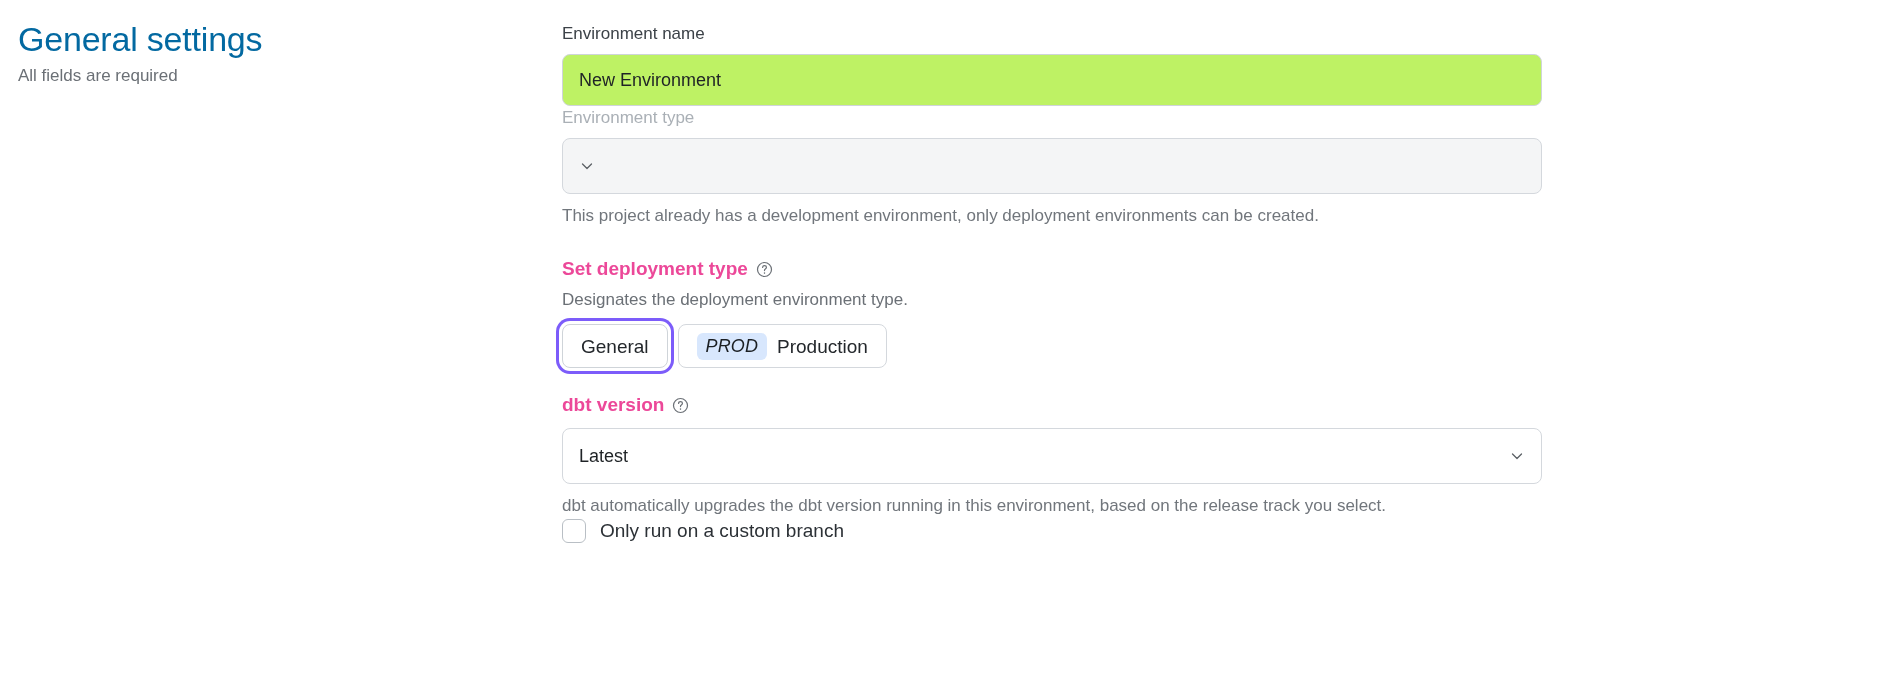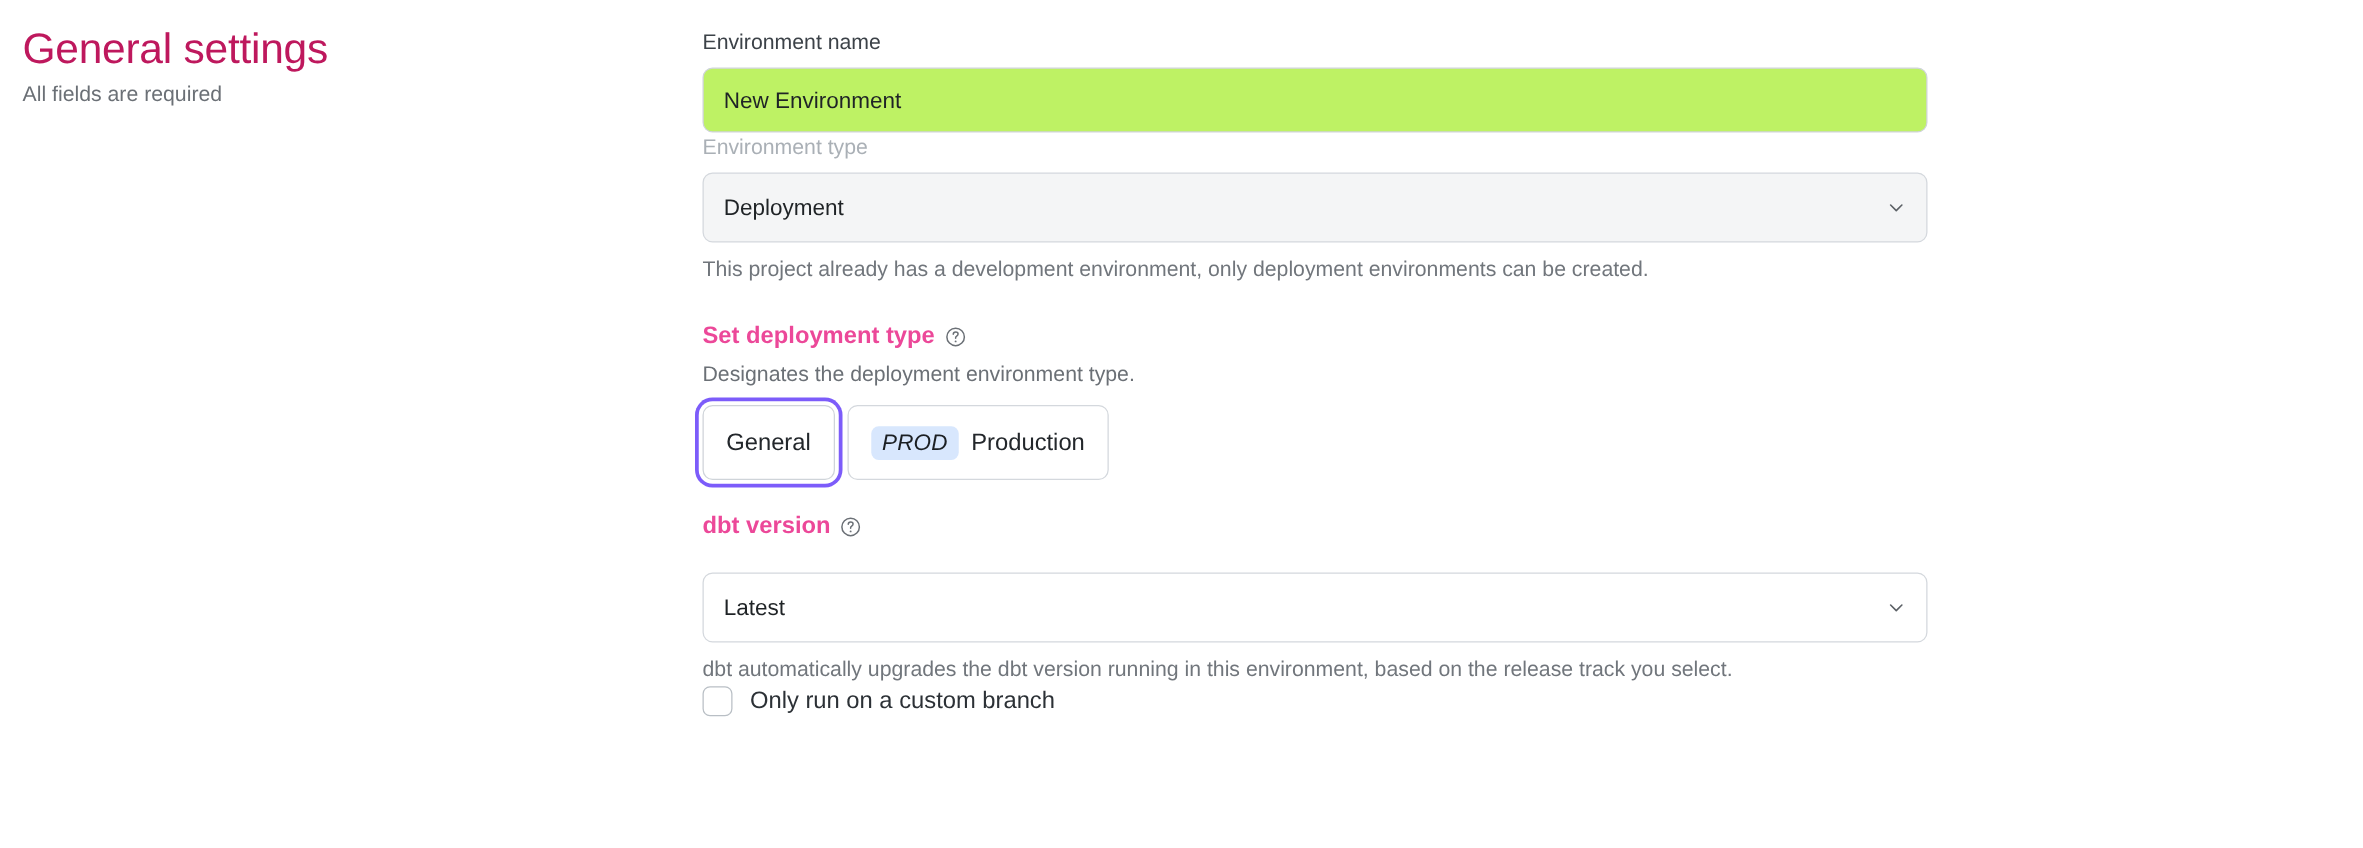--- a/index.html
+++ b/index.html
@@ -27,21 +27,21 @@
   
   .left-col {
     width: 562px;
     flex: 0 0 562px;
     padding: 18px 24px 0 18px;
   }
   .page-title {
     font-size: 34px;
     line-height: 42px;
     font-weight: 400;
-    color: #be185d;
+    color: #0369a1;
     margin: 0 0 4px 0;
     letter-spacing: -0.2px;
   }
   .page-subtitle {
     font-size: 17px;
     line-height: 24px;
     color: #6b7076;
     font-weight: 400;
   }
 
@@ -142,21 +142,21 @@
     display: flex;
     align-items: center;
     gap: 10px;
     margin-top: 12px;
   }
   .type-btn {
     position: relative;
     display: inline-flex;
     align-items: center;
     gap: 10px;
-    height: 60px;
+    height: 44px;
     padding: 0 18px;
     border: 1px solid #d4d8dd;
     border-radius: 8px;
     background: #ffffff;
     font-family: "Liberation Sans", sans-serif;
     font-size: 19px;
     color: #23272b;
     cursor: pointer;
   }
   .type-btn.focused {
@@ -216,21 +216,20 @@
 
     <div class="field-block">
       <div class="field-label">Environment name</div>
       <input class="text-input" type="text" value="New Environment" style="">
     </div>
 
     <div class="field-block" style="">
       <div class="field-label disabled">Environment type</div>
       <div class="select-wrap">
         <div class="select-box muted">
-          <span class="select-value">Deployment</span>
           <span class="chevron">
             <svg width="16" height="16" viewBox="0 0 16 16" fill="none" aria-hidden="true">
               <path d="M3.5 6 L8 10.5 L12.5 6" stroke="currentColor" stroke-width="1.3" stroke-linecap="round" stroke-linejoin="round"></path>
             </svg>
           </span>
         </div>
       </div>
       <div class="help-text">This project already has a development environment, only deployment environments can be created.</div>
     </div>
 
@@ -262,21 +261,21 @@
       <div class="section-heading" style="margin-top:24px;">
         <span>dbt version</span>
         <span class="qmark">
           <svg width="17" height="17" viewBox="0 0 17 17" fill="none" aria-hidden="true">
             <circle cx="8.5" cy="8.5" r="7" stroke="currentColor" stroke-width="1.2"></circle>
             <path d="M6.6 6.4c0-1.05.85-1.8 1.95-1.8 1.05 0 1.9.68 1.9 1.66 0 .82-.47 1.2-1.12 1.62-.62.4-.83.7-.83 1.35v.3" stroke="currentColor" stroke-width="1.2" stroke-linecap="round"></path>
             <circle cx="8.5" cy="12.1" r="0.78" fill="currentColor"></circle>
           </svg>
         </span>
       </div>
-      <div class="select-wrap" style="margin-top:24px;border-radius:25px;">
+      <div class="select-wrap" style="margin-top:10px;border-radius:25px;">
         <div class="select-box plain">
           <span class="select-value">Latest</span>
           <span class="chevron">
             <svg width="16" height="16" viewBox="0 0 16 16" fill="none" aria-hidden="true">
               <path d="M3.5 6 L8 10.5 L12.5 6" stroke="currentColor" stroke-width="1.3" stroke-linecap="round" stroke-linejoin="round"></path>
             </svg>
           </span>
         </div>
       </div>
       <div class="help-text">dbt automatically upgrades the dbt version running in this environment, based on the release track you select.</div>

